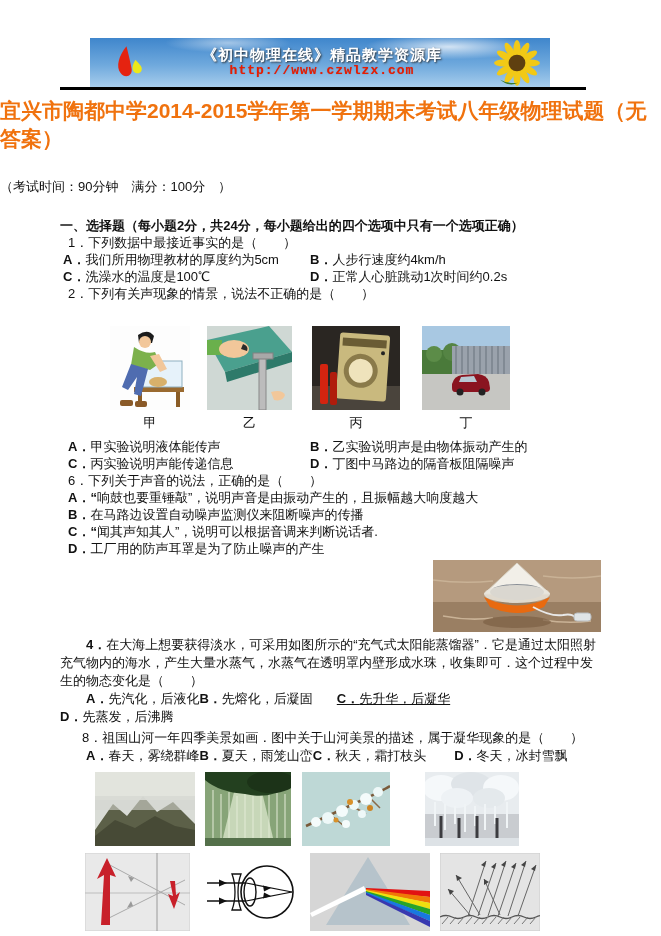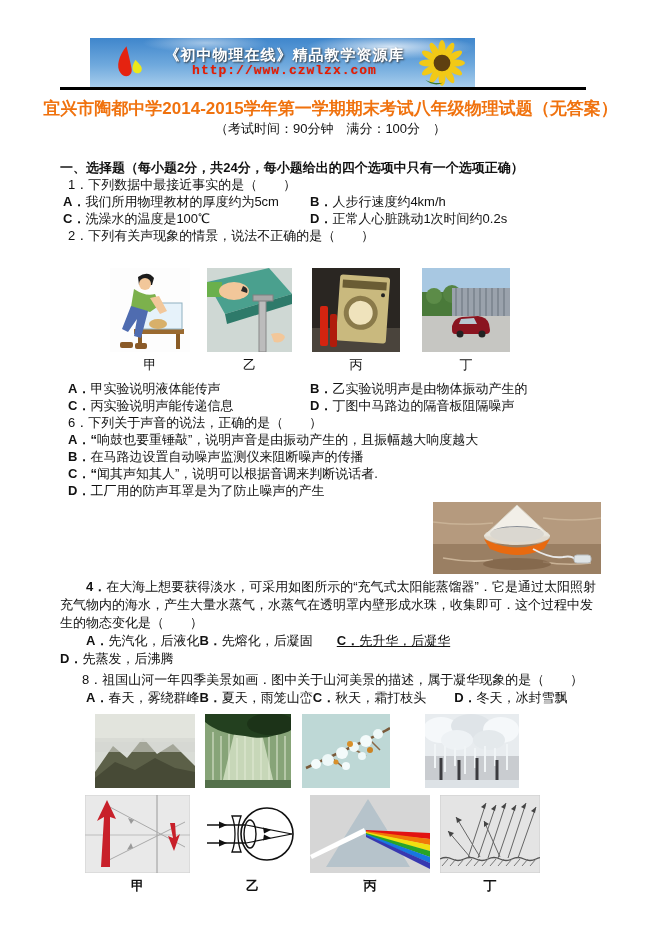--- a/index.html
+++ b/index.html
@@ -2,37 +2,37 @@
 <html><head>
 <meta charset="utf-8">
 <style>
   * { box-sizing: border-box; margin: 0; padding: 0; }
   html,body { background:#fff; }
   body { width:661px; height:936px; font-family:"Liberation Sans", sans-serif; color:#111; }
   .page { position:relative; width:661px; height:936px; overflow:hidden; background:#fff; }
 
   
   .banner {
-    margin:38px 0 0 90px; width:385px; height:49px;
+    margin:38px 0 0 90px; width:460px; height:49px;
     background:
       radial-gradient(ellipse 120px 18px at 78% 18%, rgba(255,255,255,.75), rgba(255,255,255,0) 70%),
       radial-gradient(ellipse 90px 14px at 30% 10%, rgba(255,255,255,.5), rgba(255,255,255,0) 70%),
       linear-gradient(180deg,#3f86cc 0%, #6fa9dd 55%, #a7cdec 100%);
     display:flex; align-items:center; overflow:hidden;
   }
   .banner-logo { margin-left:18px; flex:0 0 auto; }
   .banner-mid { flex:1 1 auto; text-align:center; line-height:1.1; }
   .banner-title { color:#fff; font-weight:bold; font-size:15px; text-shadow:1px 1px 2px rgba(40,40,40,.9); letter-spacing:1px; }
   .banner-url { color:#e81c00; font-weight:bold; font-size:13px; font-family:"Liberation Mono", monospace; letter-spacing:1px; text-shadow:0 0 1px rgba(120,0,0,.4); }
   .banner-flower { margin-right:10px; flex:0 0 auto; }
 
   .rule { margin-left:60px; width:526px; border-top:3px solid #000; }
 
-  .title { margin-top:7px; text-align:center; color:#f0720e; font-weight:bold; font-size:17px; }
-  .exam-info { margin-top:0; text-align:center; font-size:13px; }
+  .title { margin-top:7px; color:#f0720e; font-weight:bold; font-size:21px; }
+  .exam-info { margin-top:25px; text-align:left; font-size:13px; }
 
   
   .content { margin:21px 0 0 60px; width:541px; font-size:13px; }
   .sec-heading { font-weight:bold; line-height:17px; }
   .tline { line-height:17px; }
   .stem { padding-left:8px; }
   .row { display:flex; line-height:17px; padding-left:3px; }
   .row .col-a { flex:0 0 247px; }
   .row.ind { padding-left:8px; }
   .row.ind .col-a { flex:0 0 242px; }

